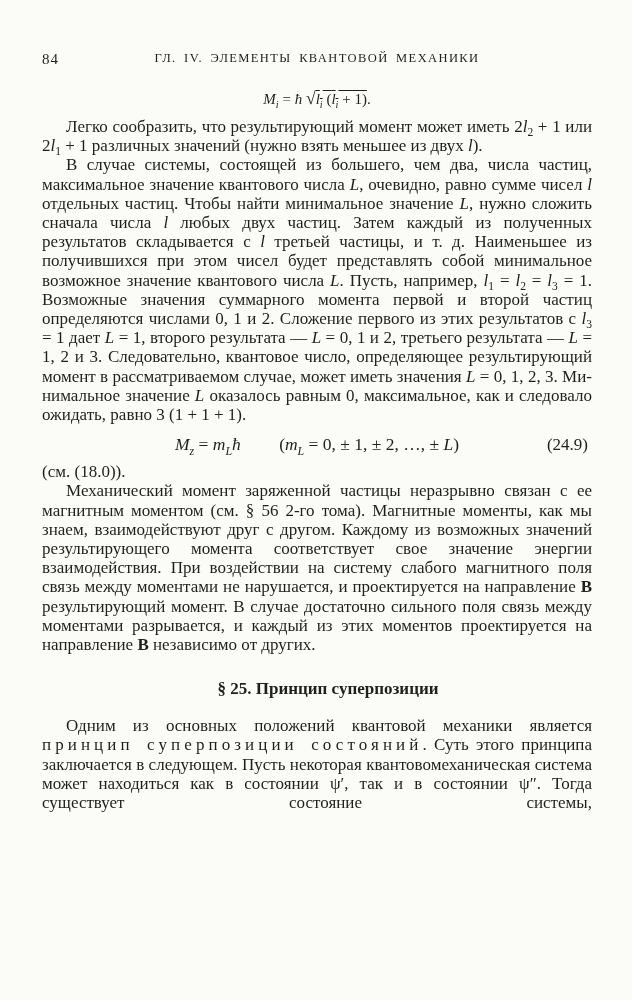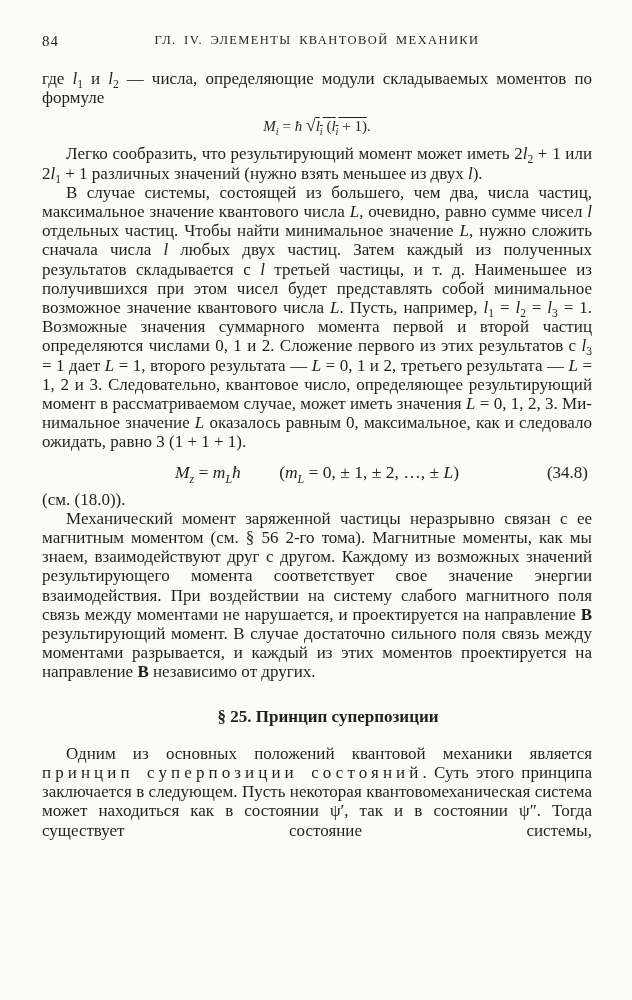--- a/index.html
+++ b/index.html
@@ -9,21 +9,21 @@
   html,body{margin:0;padding:0;}
   body{
     width:632px;height:1000px;overflow:hidden;
     background:var(--paper);
     color:var(--ink);
     font-family:"Liberation Serif","DejaVu Serif",serif;
   }
   .page{
     box-sizing:border-box;
     width:632px;height:1000px;
-    padding:33px 40px 0 42px;
+    padding:51px 40px 0 42px;
   }
   
   .header{
     position:relative;
     height:16px;
     margin-bottom:20px;
   }
   .pagenum{
     position:absolute;left:0;top:0;
     font-size:15px;
@@ -88,33 +88,32 @@
 
 <div class="page">
 
   <div class="header">
     <span class="pagenum">84</span>
     <span class="rhead">ГЛ. IV. ЭЛЕМЕНТЫ КВАНТОВОЙ МЕХАНИКИ</span>
   </div>
 
   <div class="bodytext">
 
-    <p class="noindent">где <i>l</i><sub>1</sub> и <i>l</i><sub>2</sub> — числа, определяющие модули складываемых момен­тов по формуле</p>
 
     <div class="formula"><i>M<sub>i</sub></i> = <i>ħ</i> <span class="rad">√</span><span class="vinc"><i>l<sub>i</sub></i> (<i>l<sub>i</sub></i> + 1)</span>.</div>
 
     <p>Легко сообразить, что результирующий момент может иметь 2<i>l</i><sub>2</sub> + 1 или 2<i>l</i><sub>1</sub> + 1 различных значений (нужно взять меньшее из двух <i>l</i>).</p>
 
     <p>В случае системы, состоящей из большего, чем два, числа частиц, максимальное значение квантового числа <i>L</i>, очевидно, равно сумме чисел <i>l</i> отдельных частиц. Чтобы найти минималь­ное значение <i>L</i>, нужно сложить сначала числа <i>l</i> любых двух частиц. Затем каждый из полученных результатов складывается с <i>l</i> третьей частицы, и т. д. Наименьшее из получившихся при этом чисел будет представлять собой минимальное возможное значение квантового числа <i>L</i>. Пусть, например, <i>l</i><sub>1</sub> = <i>l</i><sub>2</sub> = <i>l</i><sub>3</sub> = 1. Возможные значения суммарного момента первой и второй частиц определяются числами 0, 1 и 2. Сложение первого из этих результатов с <i>l</i><sub>3</sub> = 1 дает <i>L</i> = 1, второго результата — <i>L</i> = 0, 1 и 2, третьего результата — <i>L</i> = 1, 2 и 3. Следовательно, квантовое число, определяющее результирующий момент в рас­сматриваемом случае, может иметь значения <i>L</i> = 0, 1, 2, 3. Ми­нимальное значение <i>L</i> оказалось равным 0, максимальное, как и следовало ожидать, равно 3 (1 + 1 + 1).</p>
 
 
     <div class="eq-row">
       <span class="eq-main"><i>M<sub>z</sub></i> = <i>m<sub>L</sub></i><i>ħ</i></span>
       <span class="eq-cond">(<i>m<sub>L</sub></i> = 0, ± 1, ± 2, …, ± <i>L</i>)</span>
-      <span class="eq-num">(34.8)</span>
+      <span class="eq-num">(24.9)</span>
     </div>
 
     <p class="noindent">(см. (18.0)).</p>
 
     <p>Механический момент заряженной частицы неразрывно свя­зан с ее магнитным моментом (см. § 56 2-го тома). Магнитные моменты, как мы знаем, взаимодействуют друг с другом. Каж­дому из возможных значений результирующего момента соот­ветствует свое значение энергии взаимодействия. При воздей­ствии на систему слабого магнитного поля связь между момен­тами не нарушается, и проектируется на направление <b>В</b> резуль­тирующий момент. В случае достаточно сильного поля связь между моментами разрывается, и каждый из этих моментов проектируется на направление <b>В</b> независимо от других.</p>
 
     <h2 class="sec-heading">§ 25. Принцип суперпозиции</h2>
 
     <p class="lastjust">Одним из основных положений квантовой механики является <span class="sp">принцип суперпозиции состояний</span>. Суть этого прин­ципа заключается в следующем. Пусть некоторая квантовоме­ханическая система может находиться как в состоянии ψ′, так и в состоянии ψ″. Тогда существует состояние системы,</p>
 

